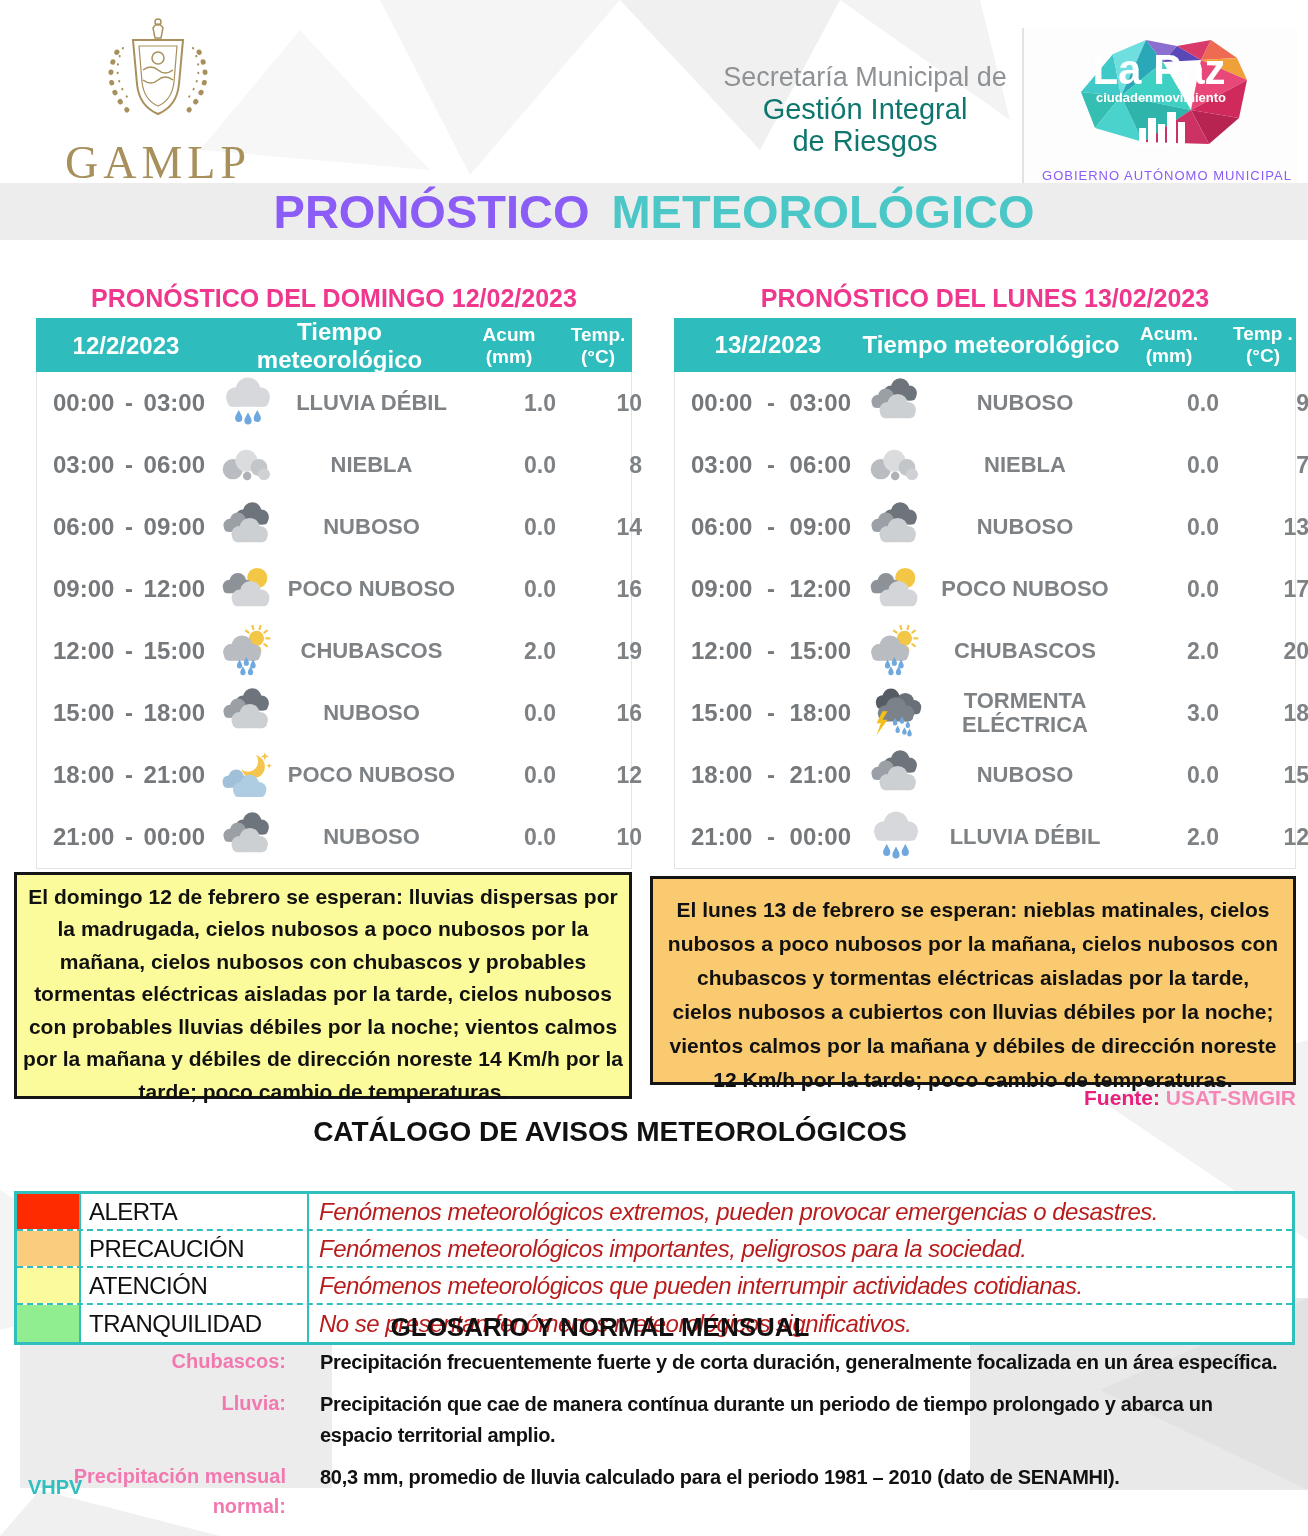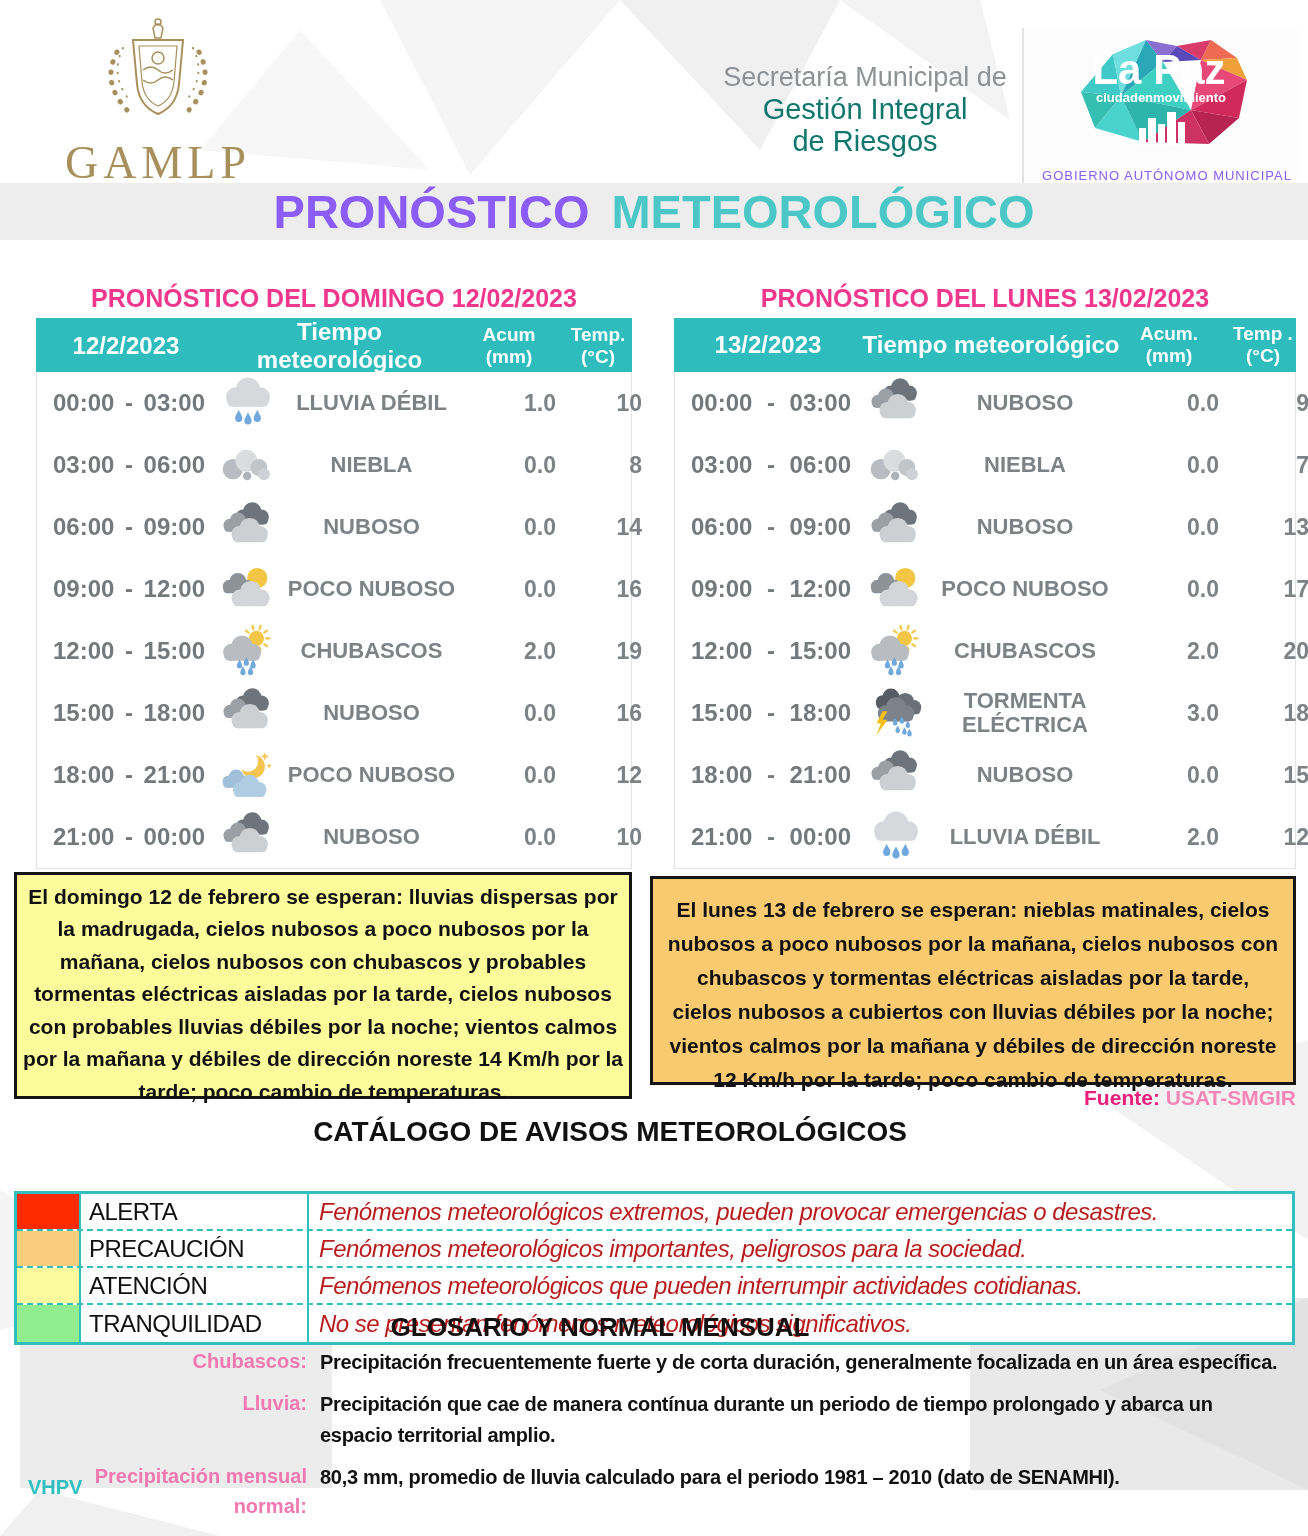--- a/index.html
+++ b/index.html
@@ -65,21 +65,21 @@
   .cat-row { display:grid; grid-template-columns:62px 228px 1fr; height:37px; }
   .cat-row:not(:last-child) { border-bottom:2px dashed #2fbfbf; }
   .cat-swatch { height:100%; }
   .cat-label { border-left:2px solid #2fbfbf; font-size:24px; color:#111; display:flex; align-items:center; padding-left:8px; letter-spacing:-0.5px; }
   .cat-desc { border-left:2px solid #2fbfbf; font-size:24px; font-style:italic; color:#b91c1c; display:flex; align-items:center; padding-left:10px; letter-spacing:-0.5px; }
 
   
   #glossary-title { left:0; top:1312px; width:1200px; text-align:center; font-size:26px; font-weight:bold; color:#111; }
   #glossary { left:20px; top:1346px; width:1270px; }
   .glo-row { display:flex; margin-bottom:10px; }
-  .glo-term { width:300px; text-align:right; padding-right:13px; color:#f278b0; font-size:20px; font-weight:bold; line-height:1.5; }
+  .glo-term { width:300px; text-align:right; padding-right:34px; color:#f278b0; font-size:20px; font-weight:bold; line-height:1.5; }
   .glo-def { flex:1; color:#111; font-size:20px; font-weight:bold; line-height:1.55; padding-top:1px; letter-spacing:-0.3px; }
   #vhpv { left:28px; top:1476px; color:#2fbfbf; font-size:20px; font-weight:bold; }
 </style>
 </head>
 <body>
 
 <div id="page">
 
   <svg id="bg-texture" width="1308" height="1536" viewBox="0 0 1308 1536">
     <polygon points="380,0 620,0 470,175" fill="#f5f5f5"></polygon>

